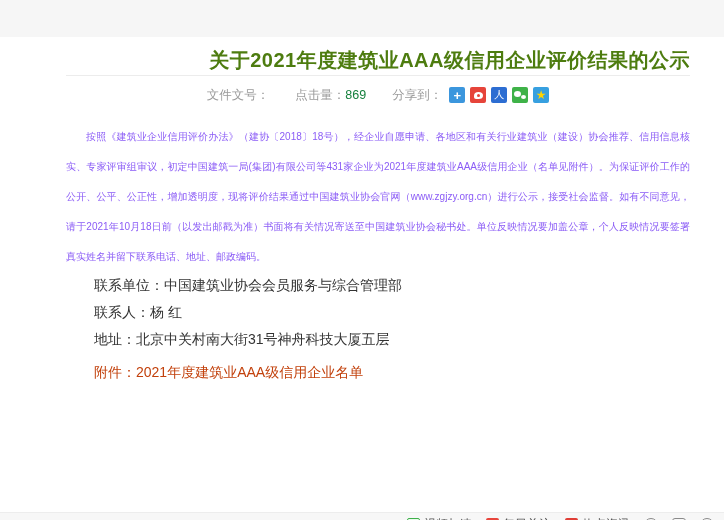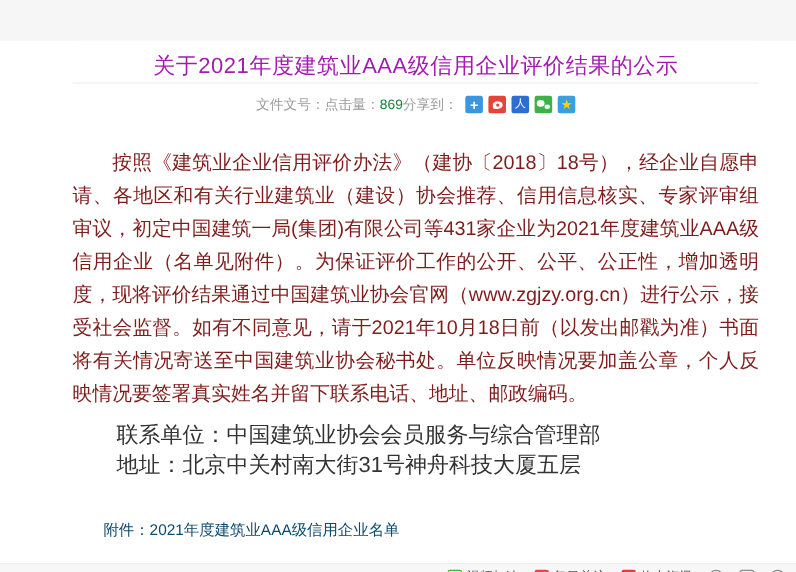--- a/index.html
+++ b/index.html
@@ -12,38 +12,39 @@
   .top-strip {
     width: 724px; height: 37px;
     background: #f6f6f6;
   }
   .article {
     width: 624px;
     margin-left: 66px;
     background: #ffffff;
   }
   .article-title {
-    text-align: center;
+    text-align: right;
     font-size: 20px;
-    font-weight: normal;
-    color: #a21caf;
+    font-weight: bold;
+    color: #4d7c0f;
     padding-top: 9px;
     height: 36px;
     line-height: 28px;
     letter-spacing: 0.5px;
   }
   .title-divider {
     border: none;
     border-top: 1px solid #ececec;
     margin-top: 2px;
   }
   .meta-row {
     display: flex;
     justify-content: center;
     align-items: center;
+    gap: 26px;
     height: 38px;
     font-size: 12.5px;
     color: #9b9b9b;
   }
   .meta-item { white-space: nowrap; }
   .meta-item .v { color: #15803d; }
   .share-group { display: flex; align-items: center; gap: 7px; }
   .share-icons { display: flex; align-items: center; gap: 5px; }
   .sicon {
     width: 16px; height: 16px;
@@ -71,40 +72,40 @@
   .sicon.wechat .b1 {
     width: 7px; height: 6px; border-radius: 50%; background: #fff;
     position: absolute; left: 2px; top: 4px;
   }
   .sicon.wechat .b2 {
     width: 5px; height: 4px; border-radius: 50%; background: #fff;
     position: absolute; right: 2px; bottom: 4px;
   }
   .sicon.qzone { background: #37a0e0; color: #ffd400; font-size: 12px; }
   .body-paragraph {
-    margin-top: 19px;
-    font-size: 18px;
+    margin-top: 8px;
+    font-size: 10px;
     line-height: 30px;
-    color: #7f1d1d;
+    color: #8b5cf6;
     text-align: justify;
     text-indent: 2em;
   }
   .contact-block {
-    margin-top: 10px;
-    font-size: 20px;
+    margin-top: 0;
+    font-size: 14px;
     color: #333333;
   }
   .contact-line {
     line-height: 27px;
     text-indent: 2em;
   }
   .attachment-line {
-    margin-top: 31px;
+    margin-top: 6px;
     font-size: 14px;
-    color: #0c4a6e;
+    color: #c2410c;
     line-height: 27px;
     text-indent: 2em;
     cursor: pointer;
   }
   .bottom-strip {
     position: absolute;
     left: 0; top: 512px;
     width: 724px; height: 30px;
     background: #f7f7f7;
     border-top: 1px solid #ededed;
@@ -168,20 +169,21 @@
           </span>
         <span class="sicon qzone">★</span>
       </span>
     </span>
   </div>
 
   <p class="body-paragraph">按照《建筑业企业信用评价办法》（建协〔2018〕18号），经企业自愿申请、各地区和有关行业建筑业（建设）协会推荐、信用信息核实、专家评审组审议，初定中国建筑一局(集团)有限公司等431家企业为2021年度建筑业AAA级信用企业（名单见附件）。为保证评价工作的公开、公平、公正性，增加透明度，现将评价结果通过中国建筑业协会官网（www.zgjzy.org.cn）进行公示，接受社会监督。如有不同意见，请于2021年10月18日前（以发出邮戳为准）书面将有关情况寄送至中国建筑业协会秘书处。单位反映情况要加盖公章，个人反映情况要签署真实姓名并留下联系电话、地址、邮政编码。</p>
 
   <div class="contact-block">
     <div class="contact-line">联系单位：中国建筑业协会会员服务与综合管理部</div>
+    <div class="contact-line">联系人：杨 红</div>
     <div class="contact-line">地址：北京中关村南大街31号神舟科技大厦五层</div>
   </div>
 
   <div class="attachment-line">附件：2021年度建筑业AAA级信用企业名单</div>
 
 </div>
 
 <div class="bottom-strip">
   <div class="bottom-toolbar">
     <span class="tb-item">

